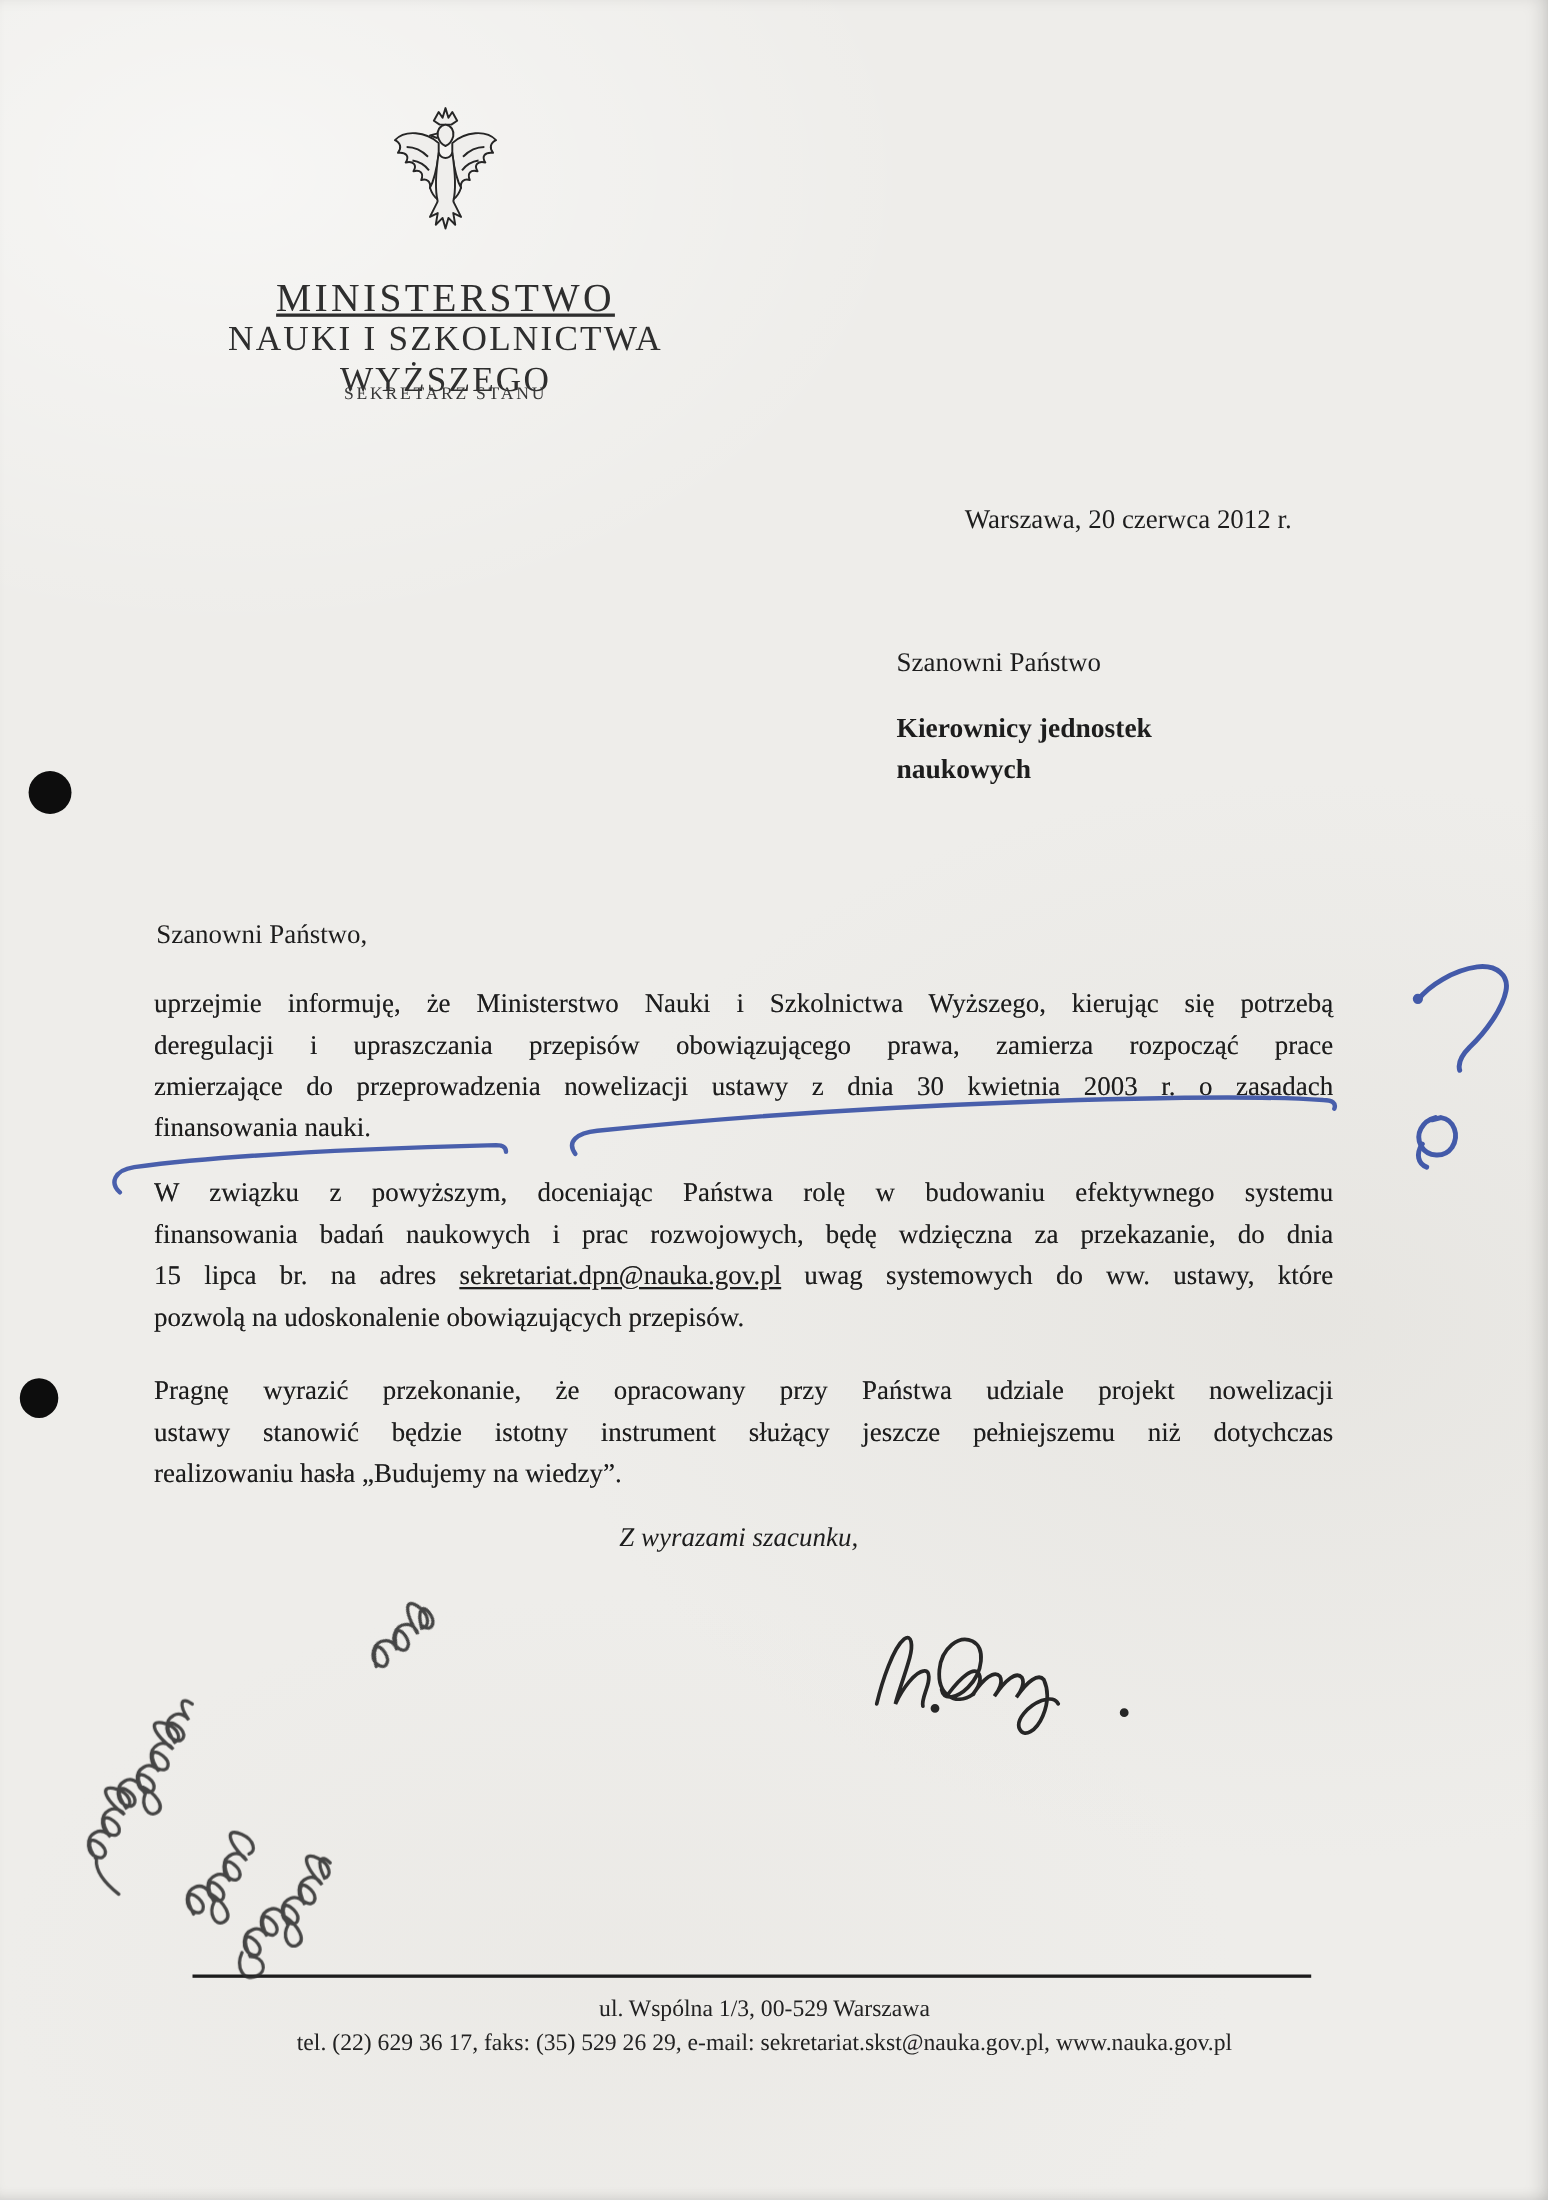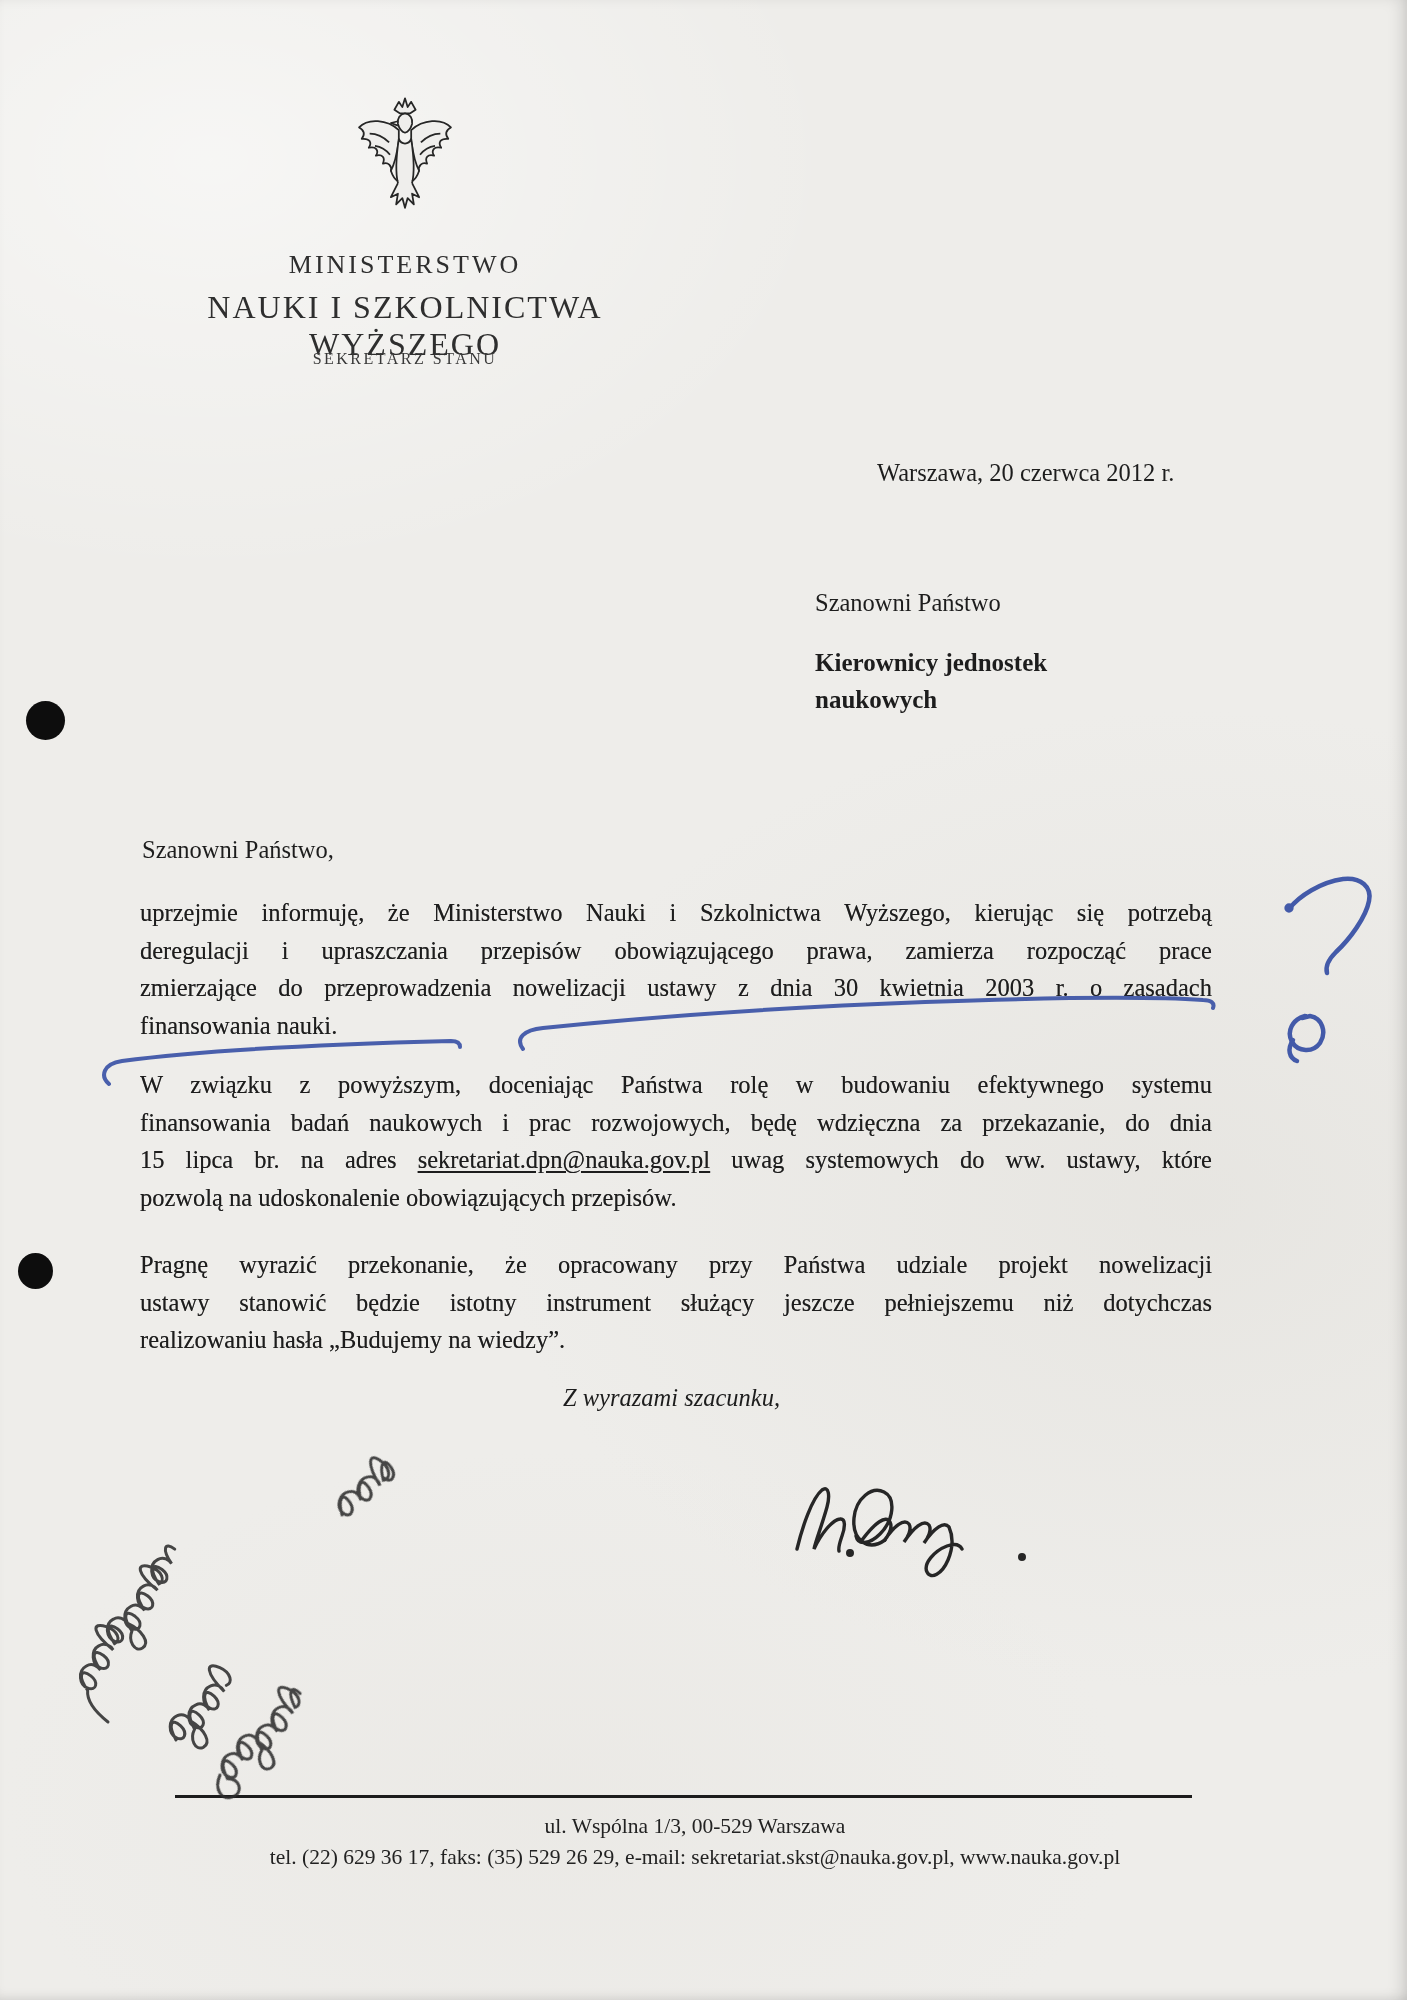--- a/index.html
+++ b/index.html
@@ -11,21 +11,21 @@
       radial-gradient(800px 500px at 40% 90%, rgba(233,231,227,.6), rgba(233,231,227,0) 70%),
       #eeedea;
     box-shadow: inset -10px 0 18px -8px rgba(0,0,0,.18), inset 0 -8px 14px -8px rgba(0,0,0,.10);
     font-family:"Liberation Serif", serif;
     color:#1d1d1d;
   }
   .abs{position:absolute;}
   .hole{border-radius:50%;background:#0d0d0d;}
   
   .lh-center{left:120px;width:570px;text-align:center;color:#2e2e2e;}
-  .min1{top:250px;font-size:26px;letter-spacing:3px;}
+  .min1{top:250px;font-size:36px;letter-spacing:3px;text-decoration:underline;}
   .min2{top:289px;font-size:32px;letter-spacing:2px;}
   .sec1{top:350px;font-size:16px;letter-spacing:2.5px;color:#383838;}
   .sec2{top:381px;font-size:23px;letter-spacing:1.5px;color:#383838;}
   .dateline{left:877px;top:459px;font-size:24.5px;}
   .recipient{left:815px;top:588px;font-size:24.5px;line-height:30px;}
   .recipient .bold{font-weight:bold;font-size:25px;line-height:37px;}
   .recipient .gap{height:26px;}
   .salutation{left:142px;top:836px;font-size:24.5px;}
   .closing{left:563px;top:1384px;font-style:italic;font-size:24.5px;}
   

